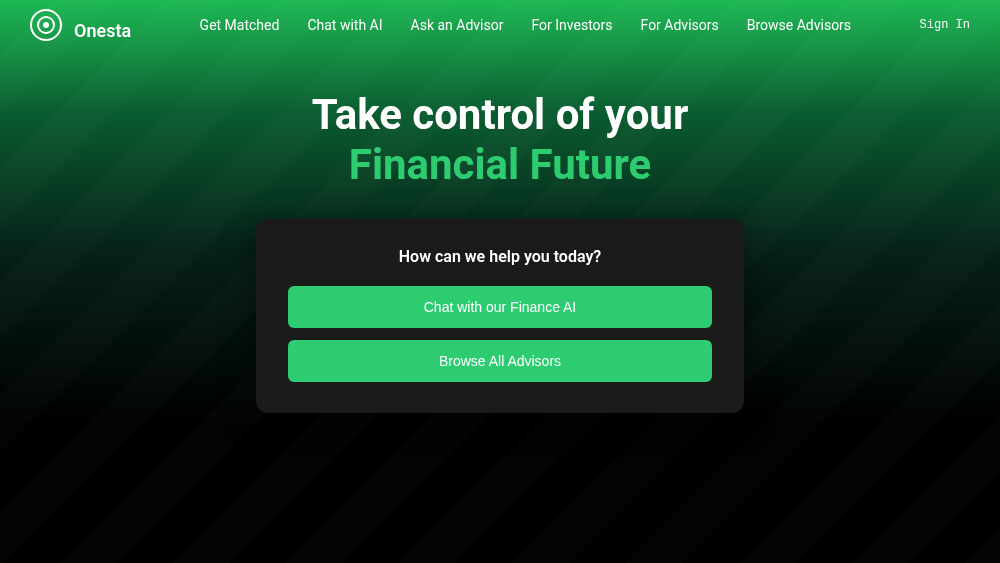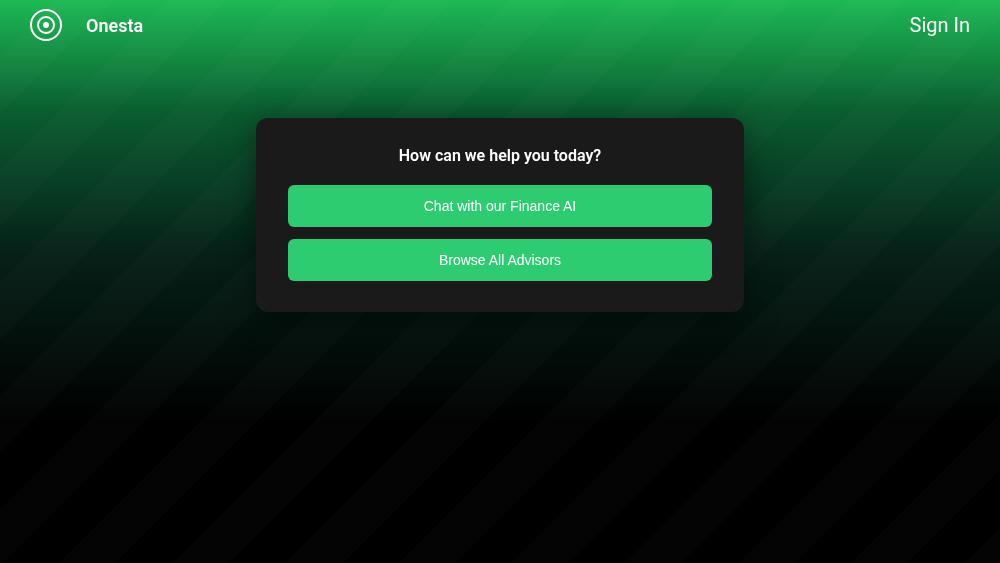--- a/index.html
+++ b/index.html
@@ -48,22 +48,22 @@
       z-index: 10;
       display: flex;
       align-items: center;
       justify-content: space-between;
       padding: 0 30px;
       height: 50px;
     }
 
     .nav-logo {
       display: flex;
-      align-items: center;
-      gap: 24px;
+      align-items: flex-end;
+      gap: 12px;
       color: white;
       text-decoration: none;
     }
 
     .logo-icon {
       width: 32px;
       height: 32px;
       border: 2px solid white;
       border-radius: 50%;
       display: flex;
@@ -90,23 +90,24 @@
       color: white;
       text-decoration: none;
       font-size: 14px;
       font-weight: 400;
       cursor: pointer;
       white-space: nowrap;
     }
 
     .nav-signin {
       color: white;
-      font-size: 20px;
+      font-size: 12px;
       font-weight: 400;
       cursor: pointer;
+      font-family: Liberation Mono, monospace;
     }
 
     
     .hero {
       position: relative;
       z-index: 5;
       text-align: center;
       padding-top: 40px;
     }
 
@@ -194,25 +195,35 @@
     <div class="nav-logo">
       <div class="logo-icon">
         <svg width="20" height="20" viewBox="0 0 20 20" fill="none">
           <circle cx="10" cy="10" r="8" stroke="white" stroke-width="2" fill="none"></circle>
           <circle cx="10" cy="10" r="3" fill="white"></circle>
         </svg>
       </div>
       <span class="logo-text">Onesta</span>
     </div>
 
+    <div class="nav-links">
+      <a class="nav-link">Get Matched</a>
+      <a class="nav-link">Chat with AI</a>
+      <a class="nav-link">Ask an Advisor</a>
+      <a class="nav-link">For Investors</a>
+      <a class="nav-link">For Advisors</a>
+      <a class="nav-link">Browse Advisors</a>
+    </div>
 
     <div class="nav-signin">Sign In</div>
   </nav>
 
   <section class="hero">
+    <div class="hero-title-white">Take control of your</div>
+    <div class="hero-title-green">Financial Future</div>
 
     <div class="card">
       <div class="card-question">How can we help you today?</div>
       <button class="card-btn">Chat with our Finance AI</button>
       <button class="card-btn">Browse All Advisors</button>
     </div>
   </section>
 
 
 </div>

